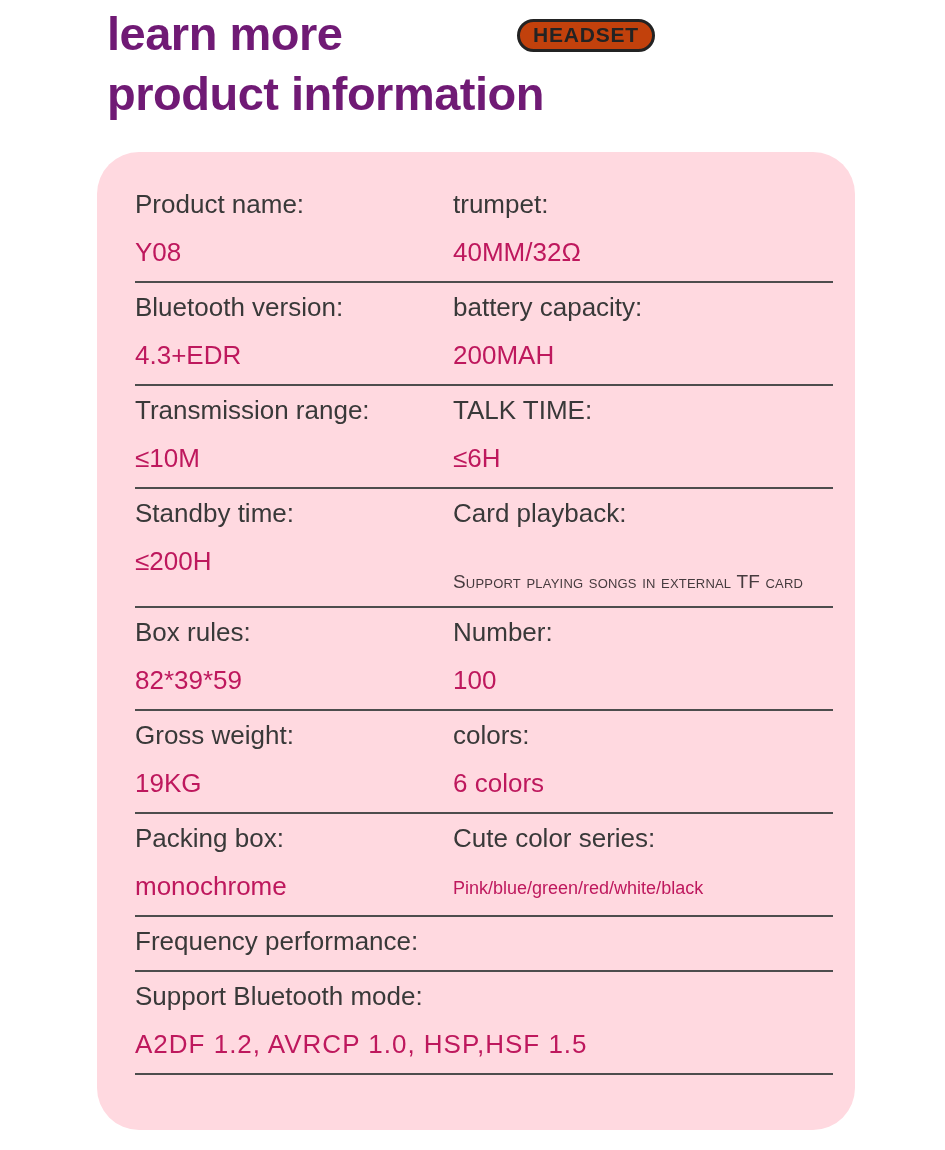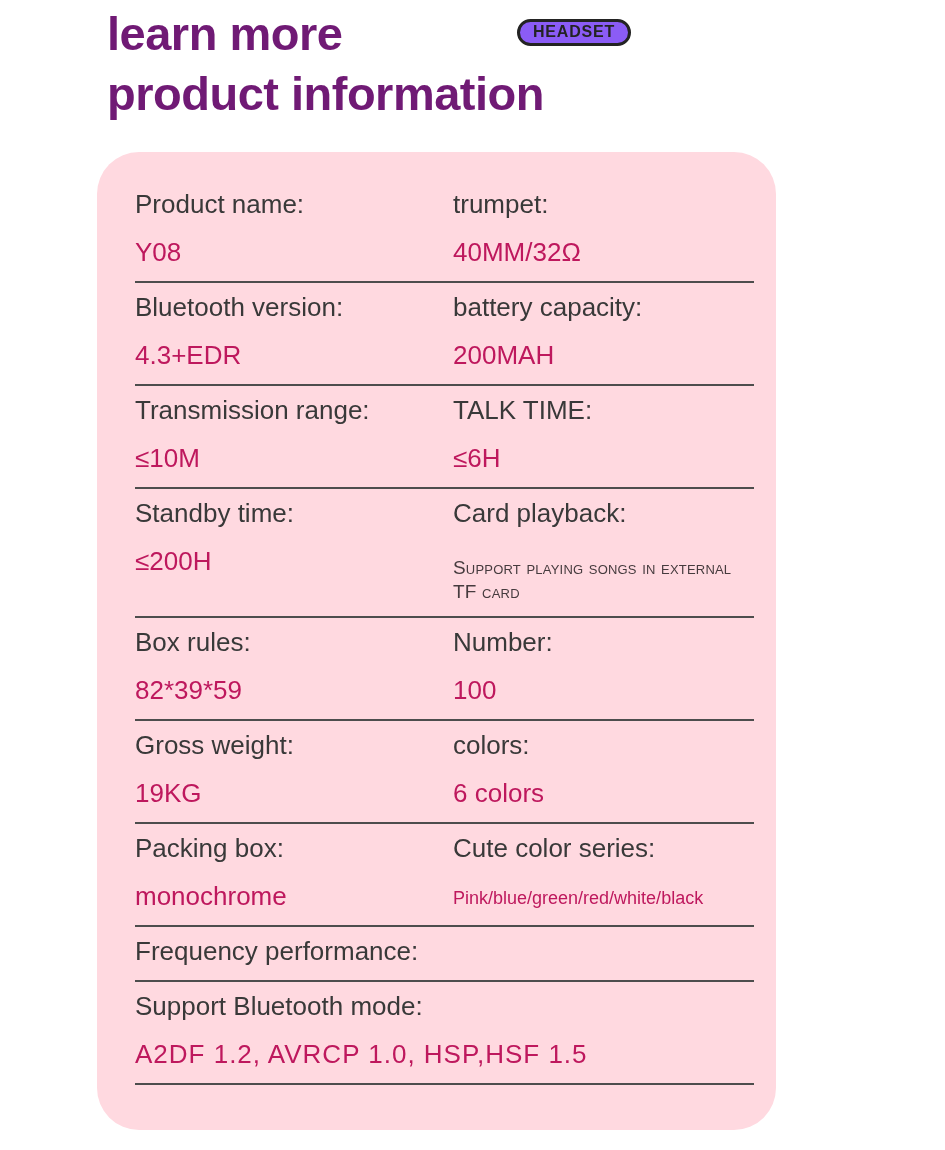--- a/index.html
+++ b/index.html
@@ -22,33 +22,33 @@
     letter-spacing: -0.5px;
     color: #701a75;
   }
   .badge {
     position: absolute;
     left: 517px;
     top: 19px;
     border: 3px solid #232323;
     border-radius: 999px;
     padding: 1px 13px 2px 13px;
-    font-size: 16px;
+    font-size: 21px;
     font-weight: 700;
     letter-spacing: 0.8px;
     color: #232323;
-    background: #8b5cf6;
+    background: #c2410c;
   }
 
   
   .card {
     position: absolute;
     left: 97px;
     top: 152px;
-    width: 679px;
+    width: 758px;
     height: 978px;
     background: var(--card-bg, #ffd9e0);
     border-radius: 42px;
     padding: 28px 22px 0 38px;
   }
 
   
   .spec-row {
     border-bottom: 2px solid var(--divider, #4d4d4d);
     padding: 8px 0 12px 0;
@@ -65,21 +65,21 @@
   .spec-value {
     font-size: 26px;
     line-height: 33px;
     margin-top: 15px;
     color: #be185d;
   }
   
   .spec-value.caps-note {
     font-size: 19px;
     line-height: 24px;
-    margin-top: 26px;
+    margin-top: 40px;
     font-variant: small-caps;
     letter-spacing: 0.2px;
     color: #463b3e;
   }
   
   .spec-value.compact {
     font-size: 18px;
     line-height: 30px;
     margin-top: 18px;
     white-space: nowrap;

